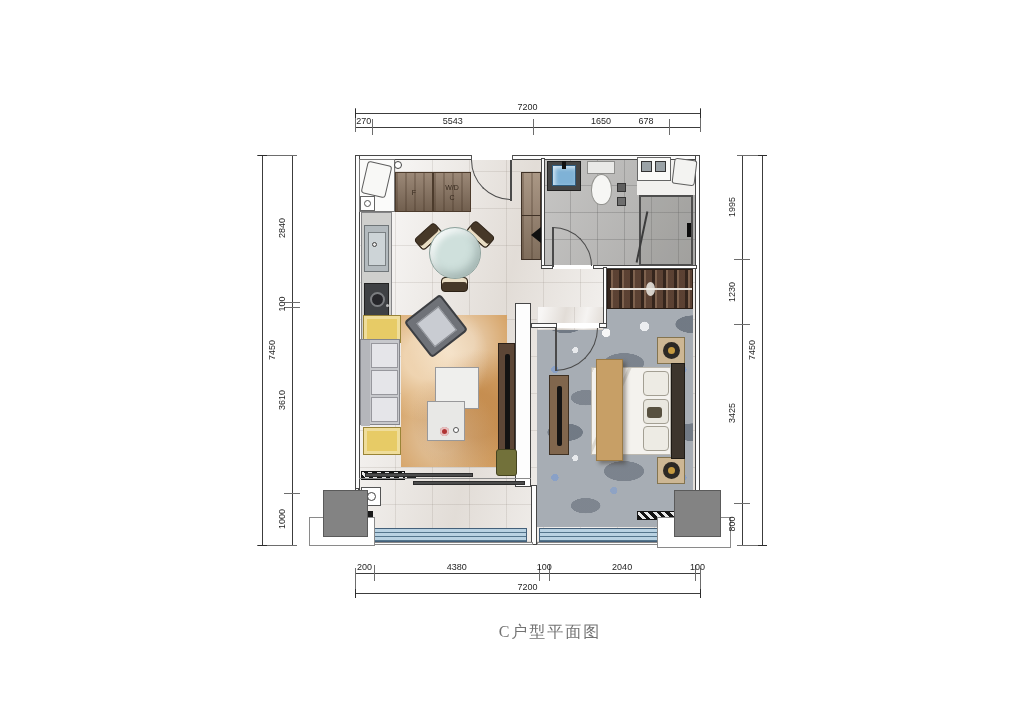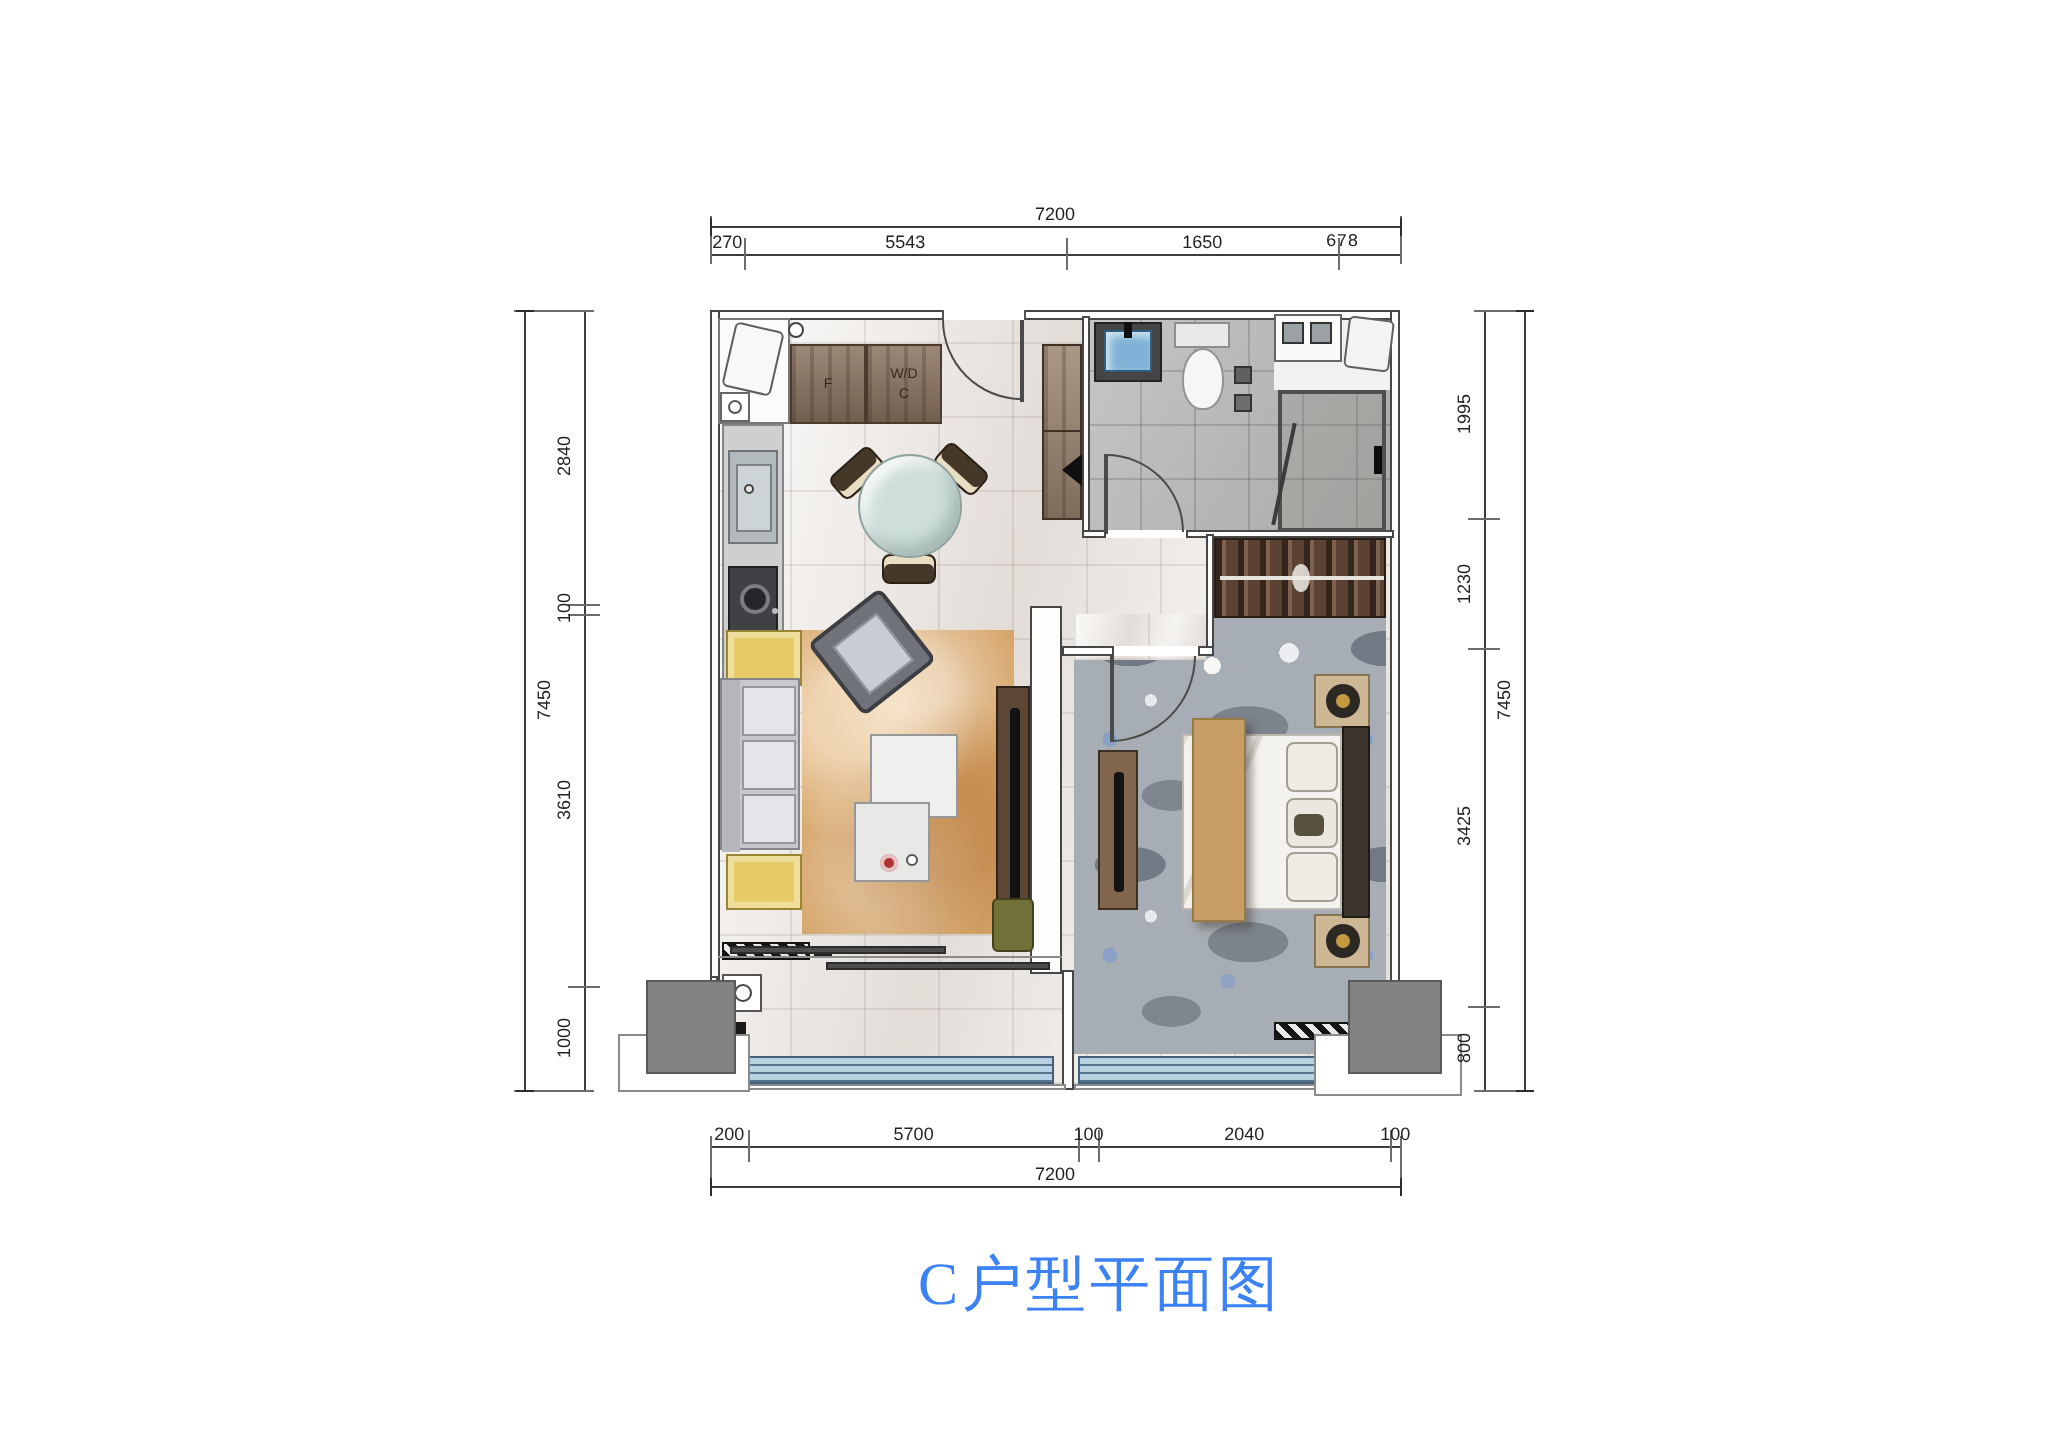--- a/index.html
+++ b/index.html
@@ -50,21 +50,21 @@
 
   
   .dim-line{background:#3c3c3c;}
   .dim-tick{background:#2c2c2c;}
   .dim-ext{background:#6d6d6d;}
   .dim-label{font-size:9px;color:#1f1f1f;white-space:nowrap;line-height:10px;}
   .dim-label-x{transform:translateX(-50%);}
   .dim-label-y{transform:translate(-50%,-50%) rotate(-90deg);}
 
   .cab-label{font-size:7px;color:rgba(42,30,20,.9);text-align:center;line-height:8px;}
-  .title{font-family:"Liberation Serif","DejaVu Serif",serif;font-size:30px;color:#3b82f6;
+  .title{font-family:"Liberation Serif","DejaVu Serif",serif;font-size:16px;color:#737373;
          letter-spacing:2px;transform:translateX(-50%);white-space:nowrap;}
   .arc{border:0 solid #4a4a4a;background:transparent;}
 </style>
 </head>
 <body style="--marble: #eae6e2; --tile: #b4b3b1; --carpet: #a7adb4; --rug: #d6a468; --wood: #8a7460; --wardrobe: #5c4638; --window_glass: #b9d2e2; --accent_yellow: #e7cb66; --ac_block: #838383; --basin_blue: #7fb2d6;">
 
 <div class="abs" style="left:355px;top:155px;width:345px;height:390px;">
 
   <div class="abs marble" style="left:3px;top:3px;width:339px;height:384px;"></div>
   <div class="abs bathtile" style="left:188px;top:4px;width:152px;height:108px;"></div>
@@ -239,40 +239,40 @@
     <div class="abs dim-ext" style="left: 533.053px; top: 119px; width: 1px; height: 16px;"></div>
     <div class="abs dim-tick" style="left: 669.141px; top: 123px; width: 1px; height: 9px;"></div>
     <div class="abs dim-ext" style="left: 669.141px; top: 119px; width: 1px; height: 16px;"></div>
     <div class="abs dim-tick" style="left: 700px; top: 123px; width: 1px; height: 9px;"></div>
     <div class="abs dim-ext" style="left: 700px; top: 108px; width: 1px; height: 24px;"></div>
     <div class="abs dim-tick" style="left: 355px; top: 109px; width: 1px; height: 9px;"></div>
     <div class="abs dim-tick" style="left: 700px; top: 109px; width: 1px; height: 9px;"></div>
     <div class="abs dim-label dim-label-x" style="left: 363.648px; top: 116px;">270</div>
     <div class="abs dim-label dim-label-x" style="left: 452.674px; top: 116px;">5543</div>
     <div class="abs dim-label dim-label-x" style="left: 601.097px; top: 116px;">1650</div>
-    <div class="abs dim-label dim-label-x" style="left: 671px; top: 116px; font-family: Liberation Mono, monospace;">678</div>
+    <div class="abs dim-label dim-label-x" style="left: 646px; top: 116px;">678</div>
     <div class="abs dim-label dim-label-x" style="left: 527.5px; top: 102px;">7200</div>
     <div class="abs dim-line" style="left: 355px; top: 573px; width: 345px; height: 1px;"></div>
     <div class="abs dim-line" style="left: 355px; top: 593px; width: 345px; height: 1px;"></div>
     <div class="abs dim-tick" style="left: 355px; top: 569px; width: 1px; height: 9px;"></div>
     <div class="abs dim-ext" style="left: 355px; top: 568px; width: 1px; height: 30px;"></div>
     <div class="abs dim-tick" style="left: 374.167px; top: 569px; width: 1px; height: 9px;"></div>
     <div class="abs dim-ext" style="left: 374.167px; top: 565px; width: 1px; height: 16px;"></div>
     <div class="abs dim-tick" style="left: 539.479px; top: 569px; width: 1px; height: 9px;"></div>
     <div class="abs dim-ext" style="left: 539.479px; top: 565px; width: 1px; height: 16px;"></div>
     <div class="abs dim-tick" style="left: 549.062px; top: 569px; width: 1px; height: 9px;"></div>
     <div class="abs dim-ext" style="left: 549.062px; top: 565px; width: 1px; height: 16px;"></div>
     <div class="abs dim-tick" style="left: 695.208px; top: 569px; width: 1px; height: 9px;"></div>
     <div class="abs dim-ext" style="left: 695.208px; top: 565px; width: 1px; height: 16px;"></div>
     <div class="abs dim-tick" style="left: 700px; top: 569px; width: 1px; height: 9px;"></div>
     <div class="abs dim-ext" style="left: 700px; top: 568px; width: 1px; height: 30px;"></div>
     <div class="abs dim-tick" style="left: 355px; top: 589px; width: 1px; height: 9px;"></div>
     <div class="abs dim-tick" style="left: 700px; top: 589px; width: 1px; height: 9px;"></div>
     <div class="abs dim-label dim-label-x" style="left: 364.583px; top: 562px;">200</div>
-    <div class="abs dim-label dim-label-x" style="left: 456.823px; top: 562px;">5700</div>
+    <div class="abs dim-label dim-label-x" style="left: 456.823px; top: 562px;">4380</div>
     <div class="abs dim-label dim-label-x" style="left: 544.271px; top: 562px;">100</div>
     <div class="abs dim-label dim-label-x" style="left: 622.135px; top: 562px;">2040</div>
     <div class="abs dim-label dim-label-x" style="left: 697.604px; top: 562px;">100</div>
     <div class="abs dim-label dim-label-x" style="left: 527.5px; top: 582px;">7200</div>
     <div class="abs dim-line" style="left: 292px; top: 155px; width: 1px; height: 390px;"></div>
     <div class="abs dim-line" style="left: 262px; top: 155px; width: 1px; height: 390px;"></div>
     <div class="abs dim-tick" style="left: 288px; top: 155px; width: 9px; height: 1px;"></div>
     <div class="abs dim-ext" style="left: 257px; top: 155px; width: 40px; height: 1px;"></div>
     <div class="abs dim-tick" style="left: 288px; top: 301.702px; width: 9px; height: 1px;"></div>
     <div class="abs dim-ext" style="left: 284px; top: 301.702px; width: 16px; height: 1px;"></div>

